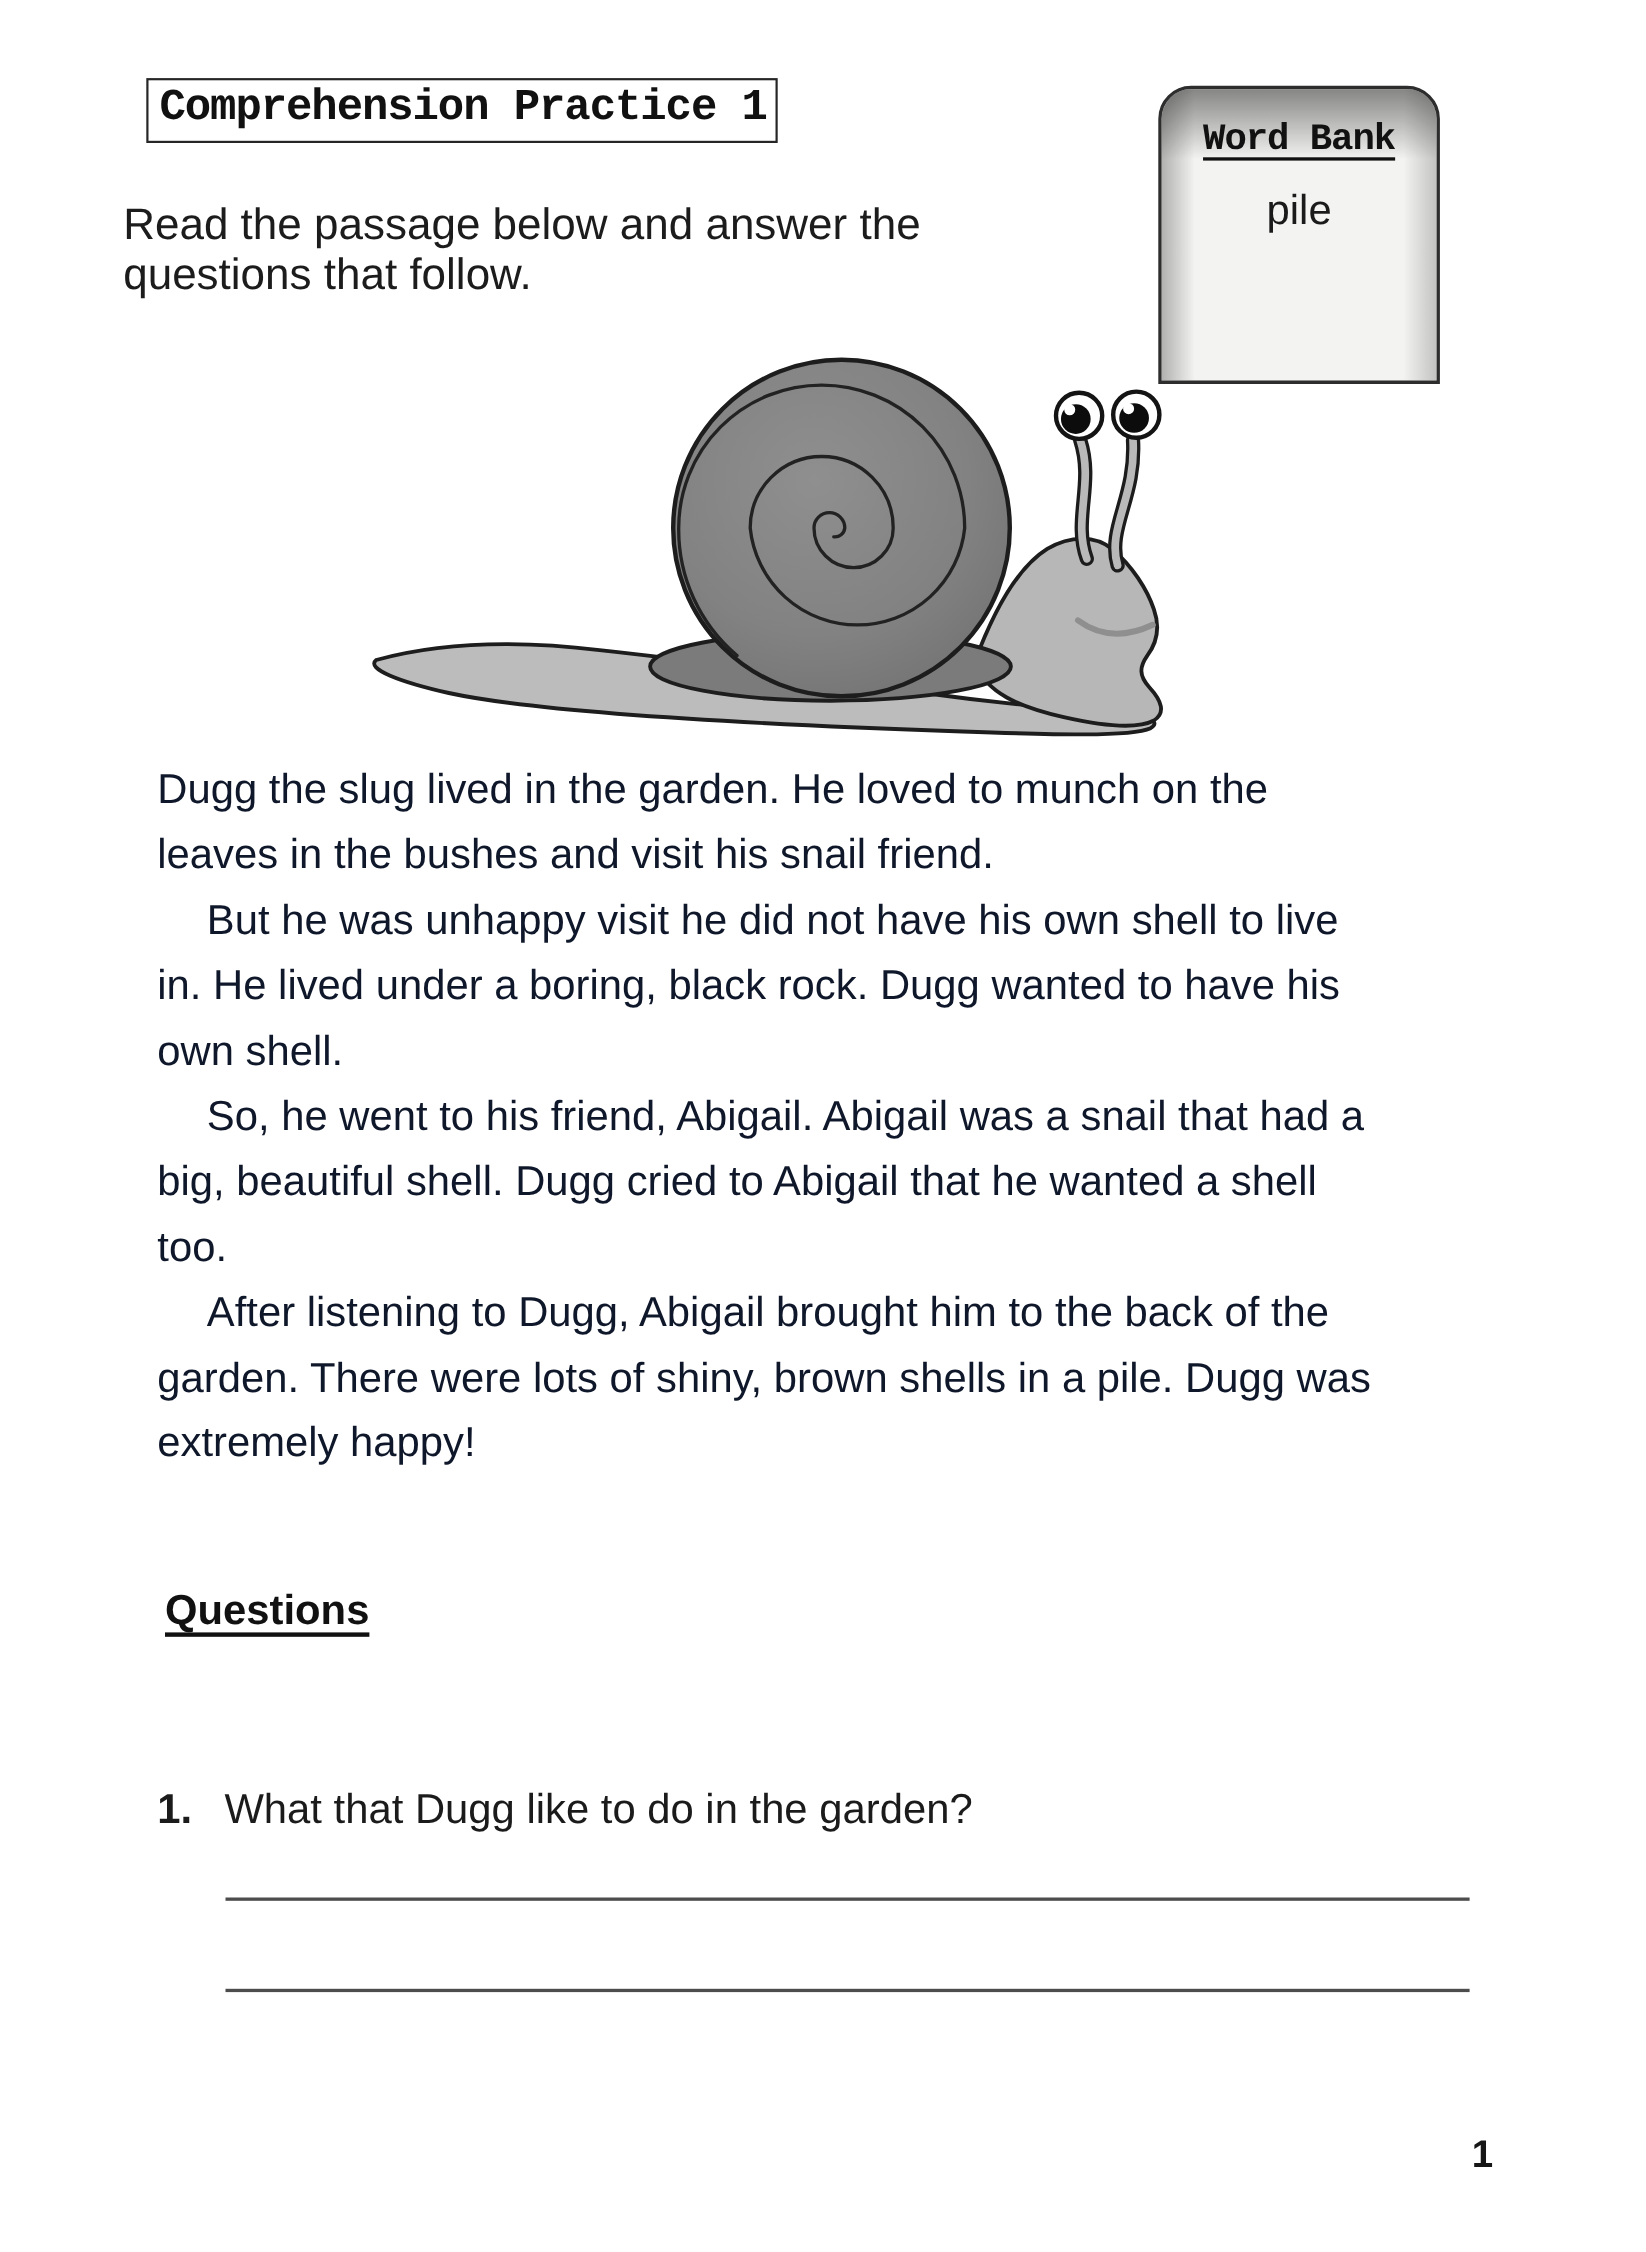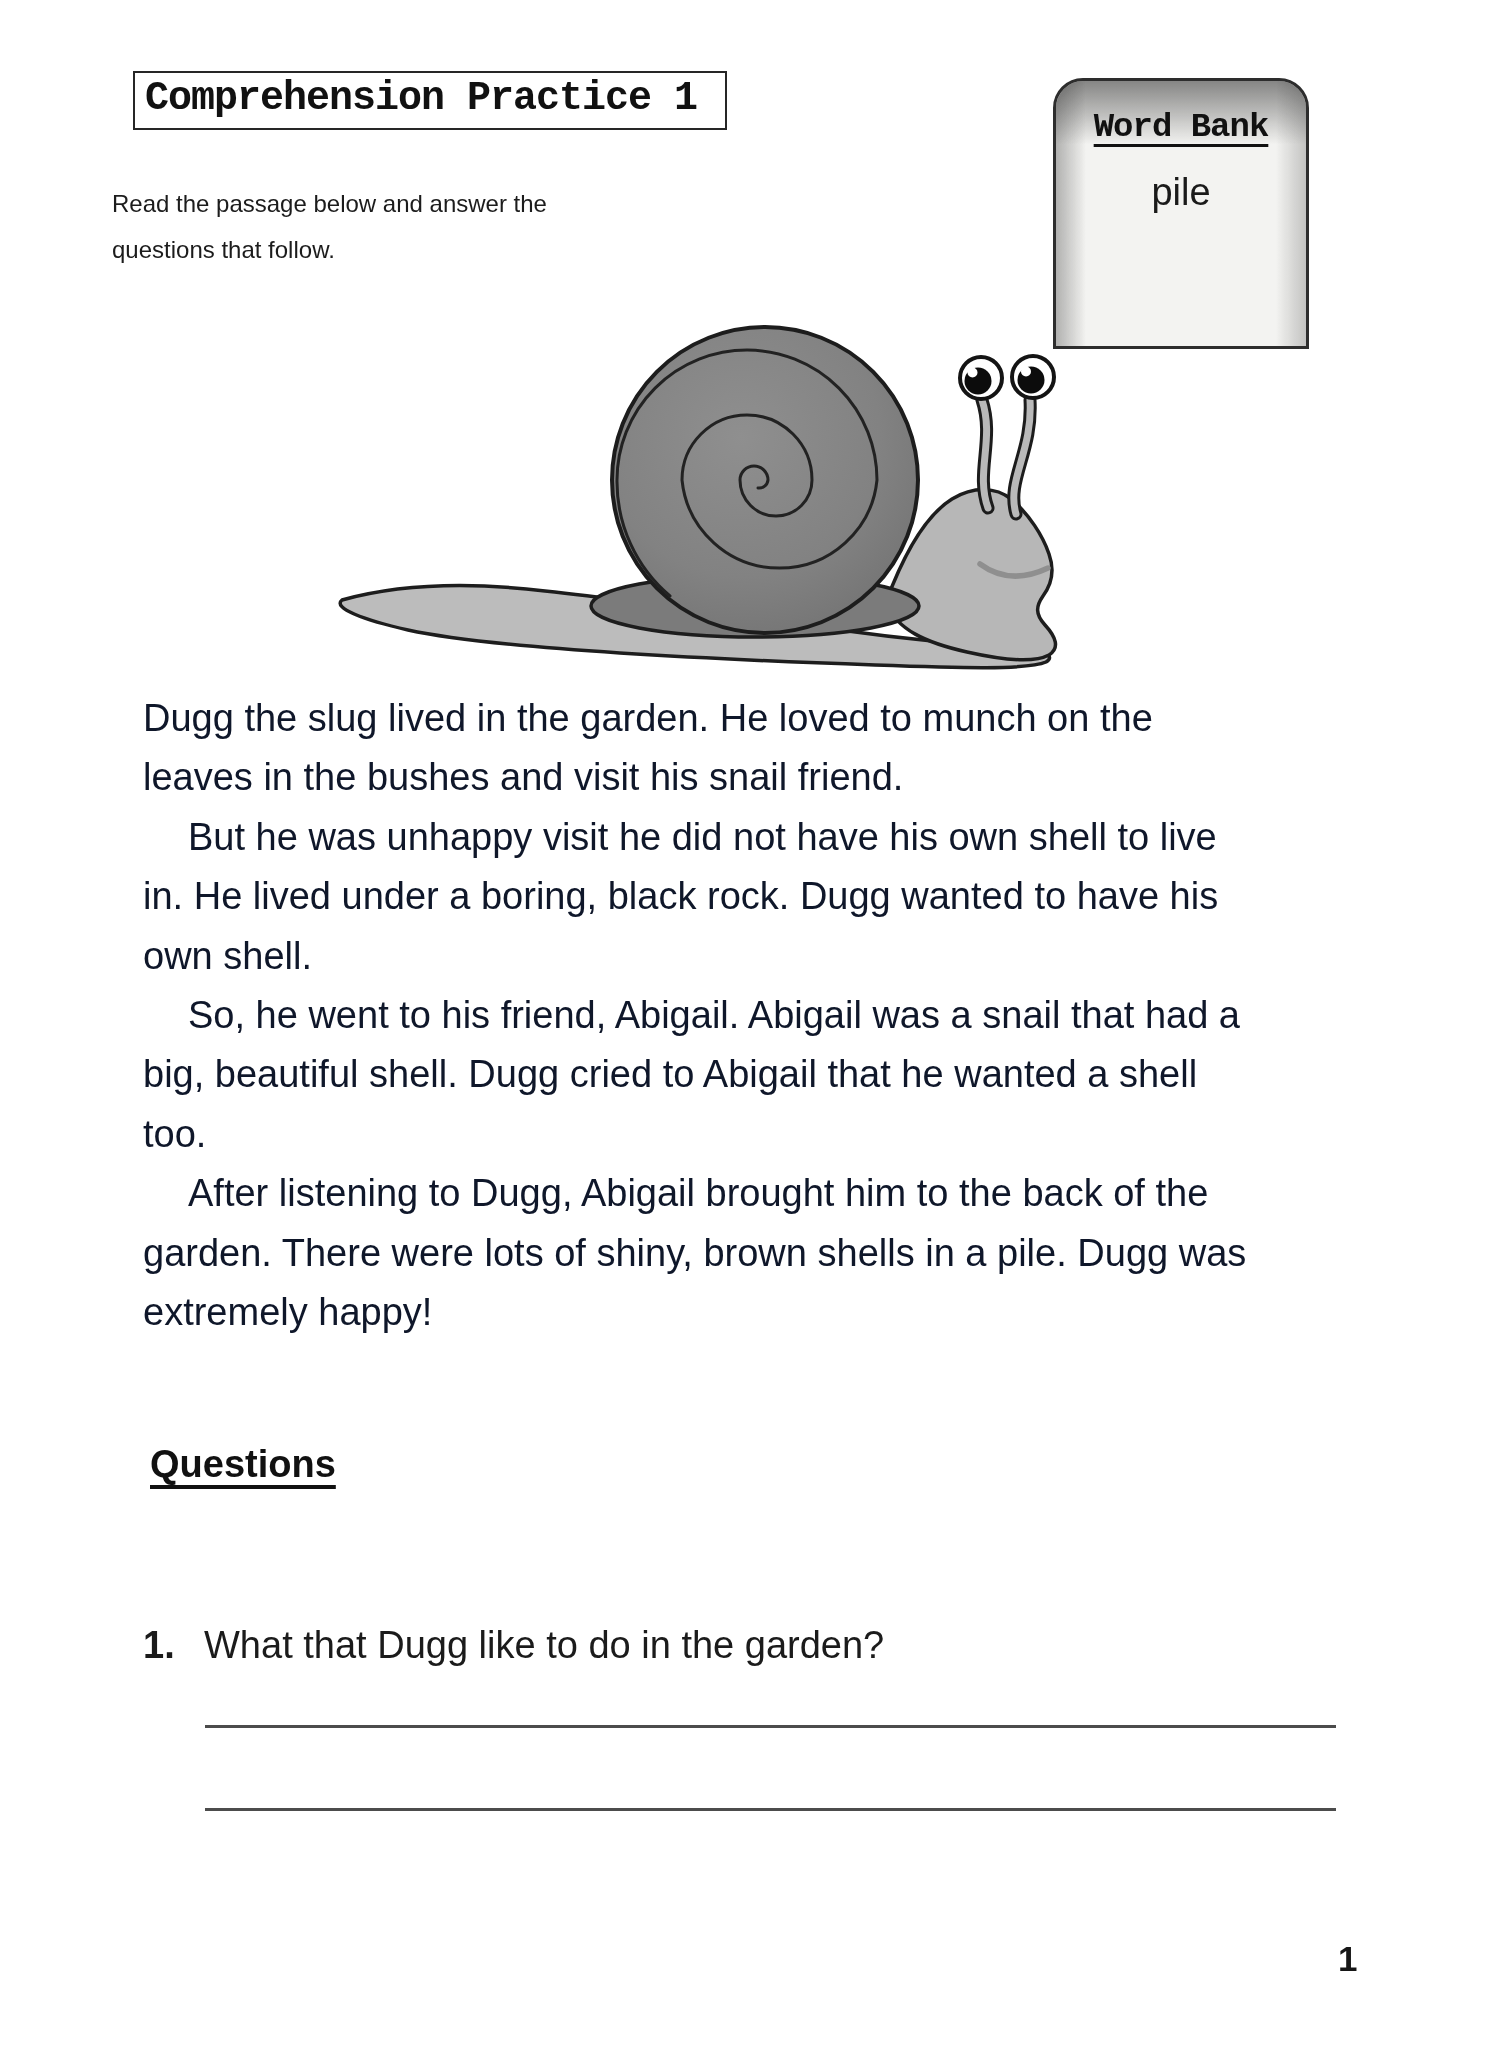--- a/index.html
+++ b/index.html
@@ -8,30 +8,30 @@
     width:1496px;height:2047px;
     background:#ffffff;
     font-family:"Liberation Sans",sans-serif;
     color:#1b1b1b;
     overflow:hidden;
   }
   
   .title-box{
     position:absolute;left:133px;top:71px;
     border:2px solid #262626;
-    padding:4px 28px 7px 10px;
+    padding:4px 8px 7px 10px;
     font-family:"Liberation Mono",monospace;
     font-weight:bold;font-size:40px;line-height:44px;
     letter-spacing:-1px;color:#111;
     background:#fff;
   }
   
   .instructions{
     position:absolute;left:112px;top:181px;
-    font-size:24px;line-height:46px;
+    font-size:40px;line-height:46px;
     white-space:pre-line;color:#1c1c1c;
   }
   
   .word-bank{
     position:absolute;left:1053px;top:78px;width:256px;height:271px;
     box-sizing:border-box;
     background:#f3f3f1;
     border:3px solid #2d2d2d;
     border-radius:30px 30px 0 0;
     text-align:center;

